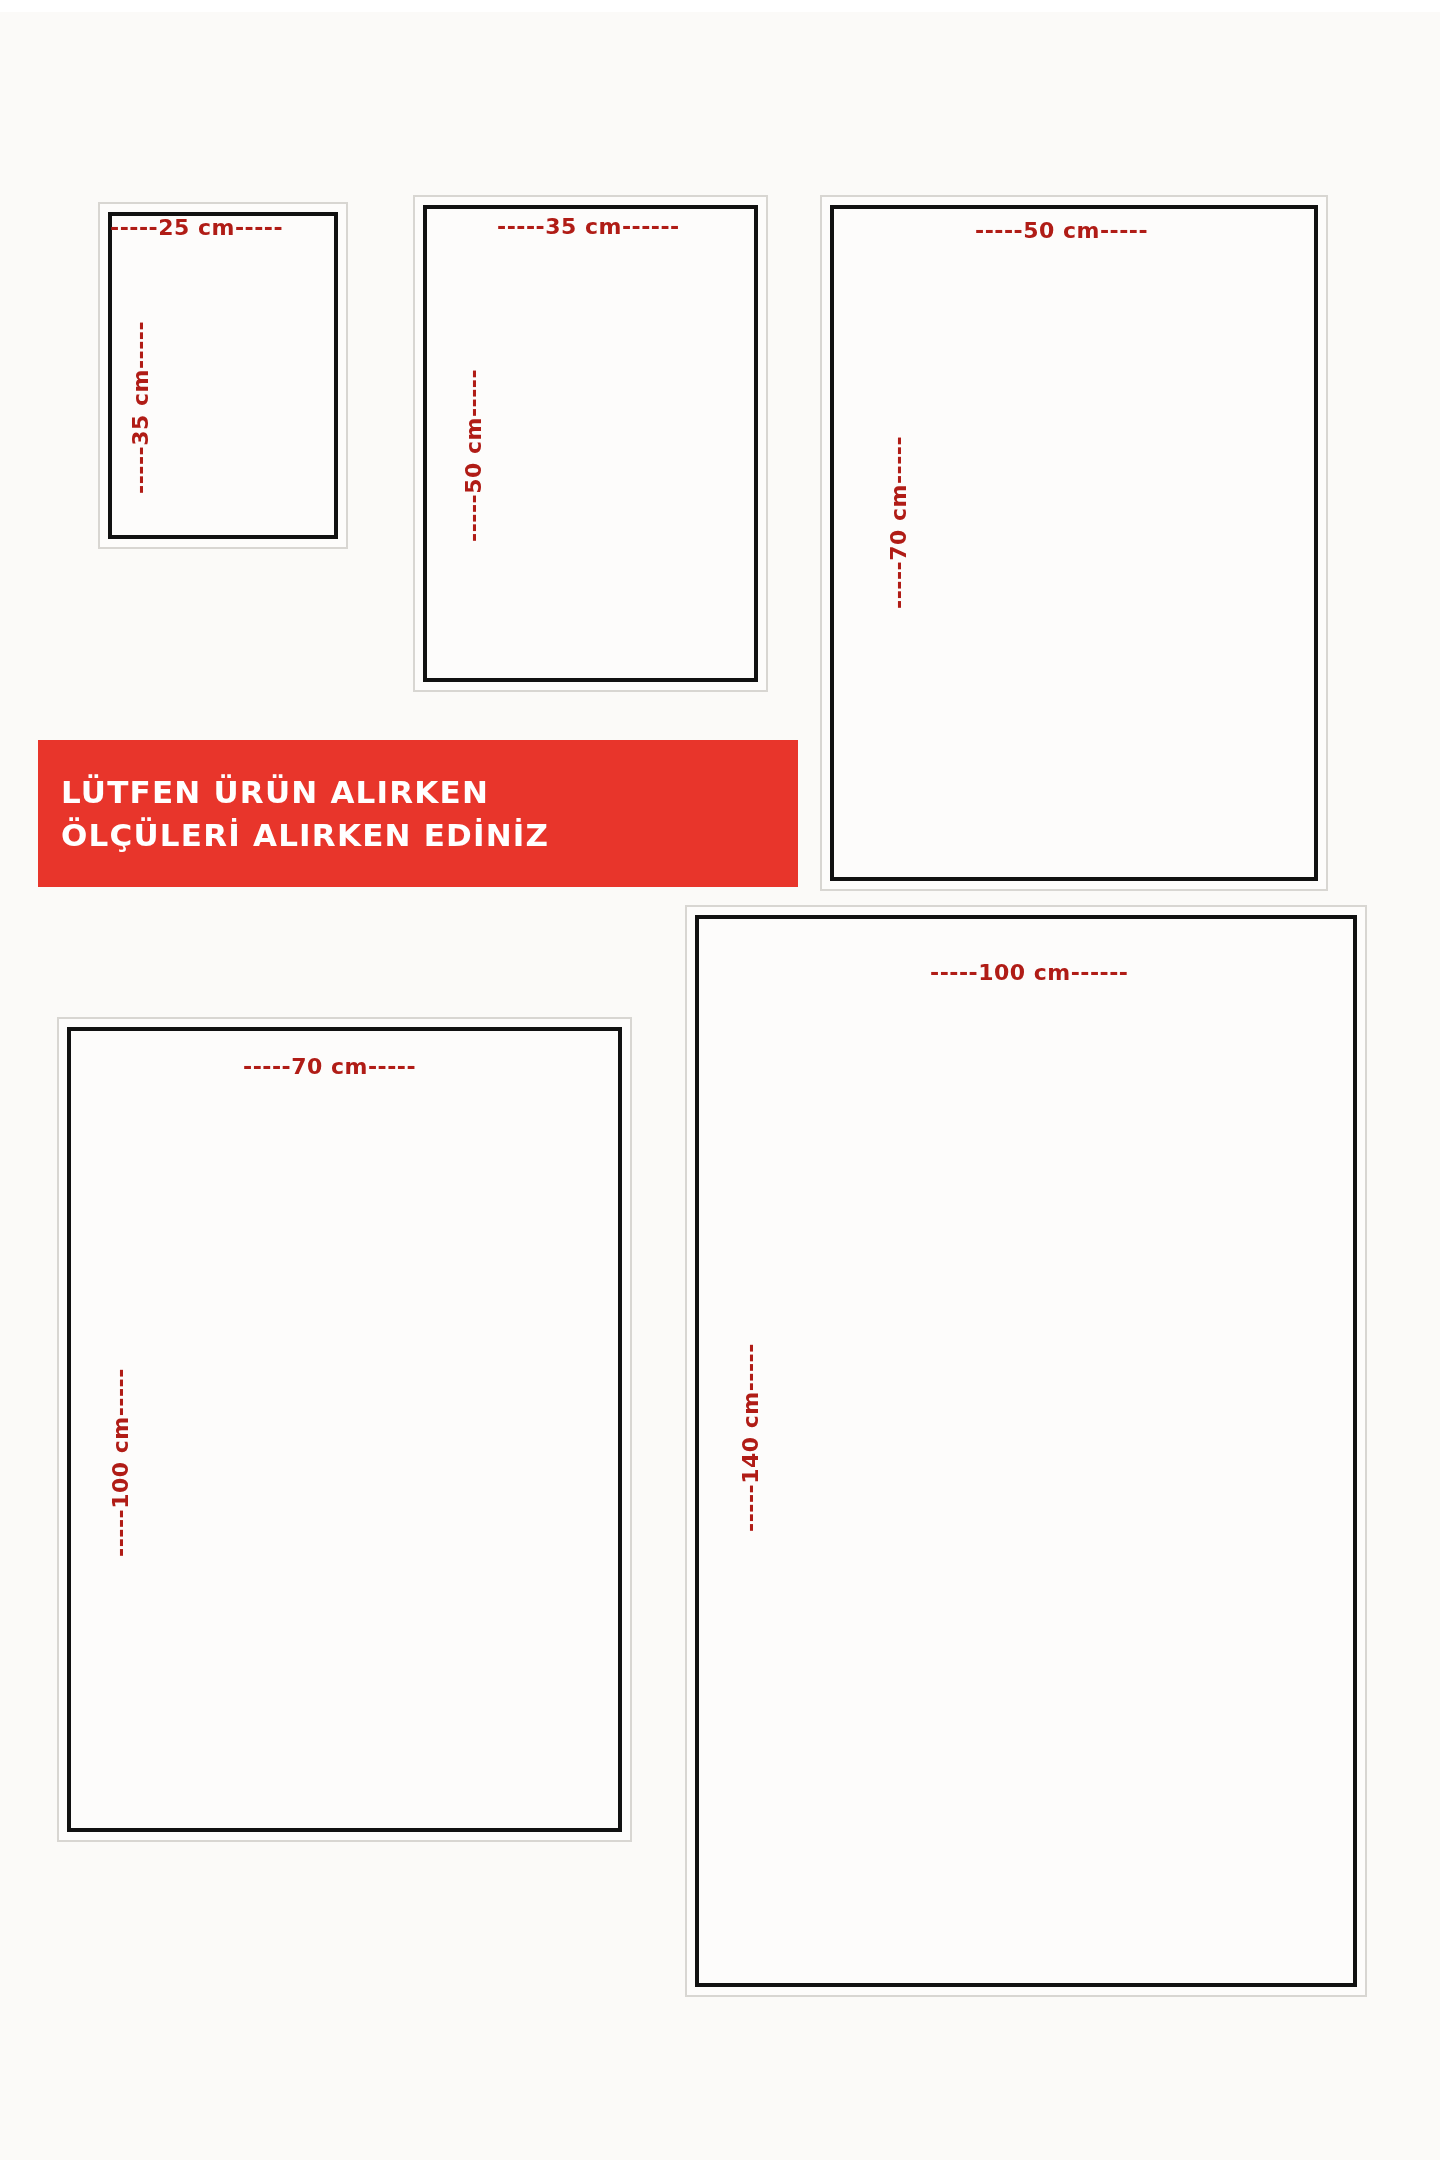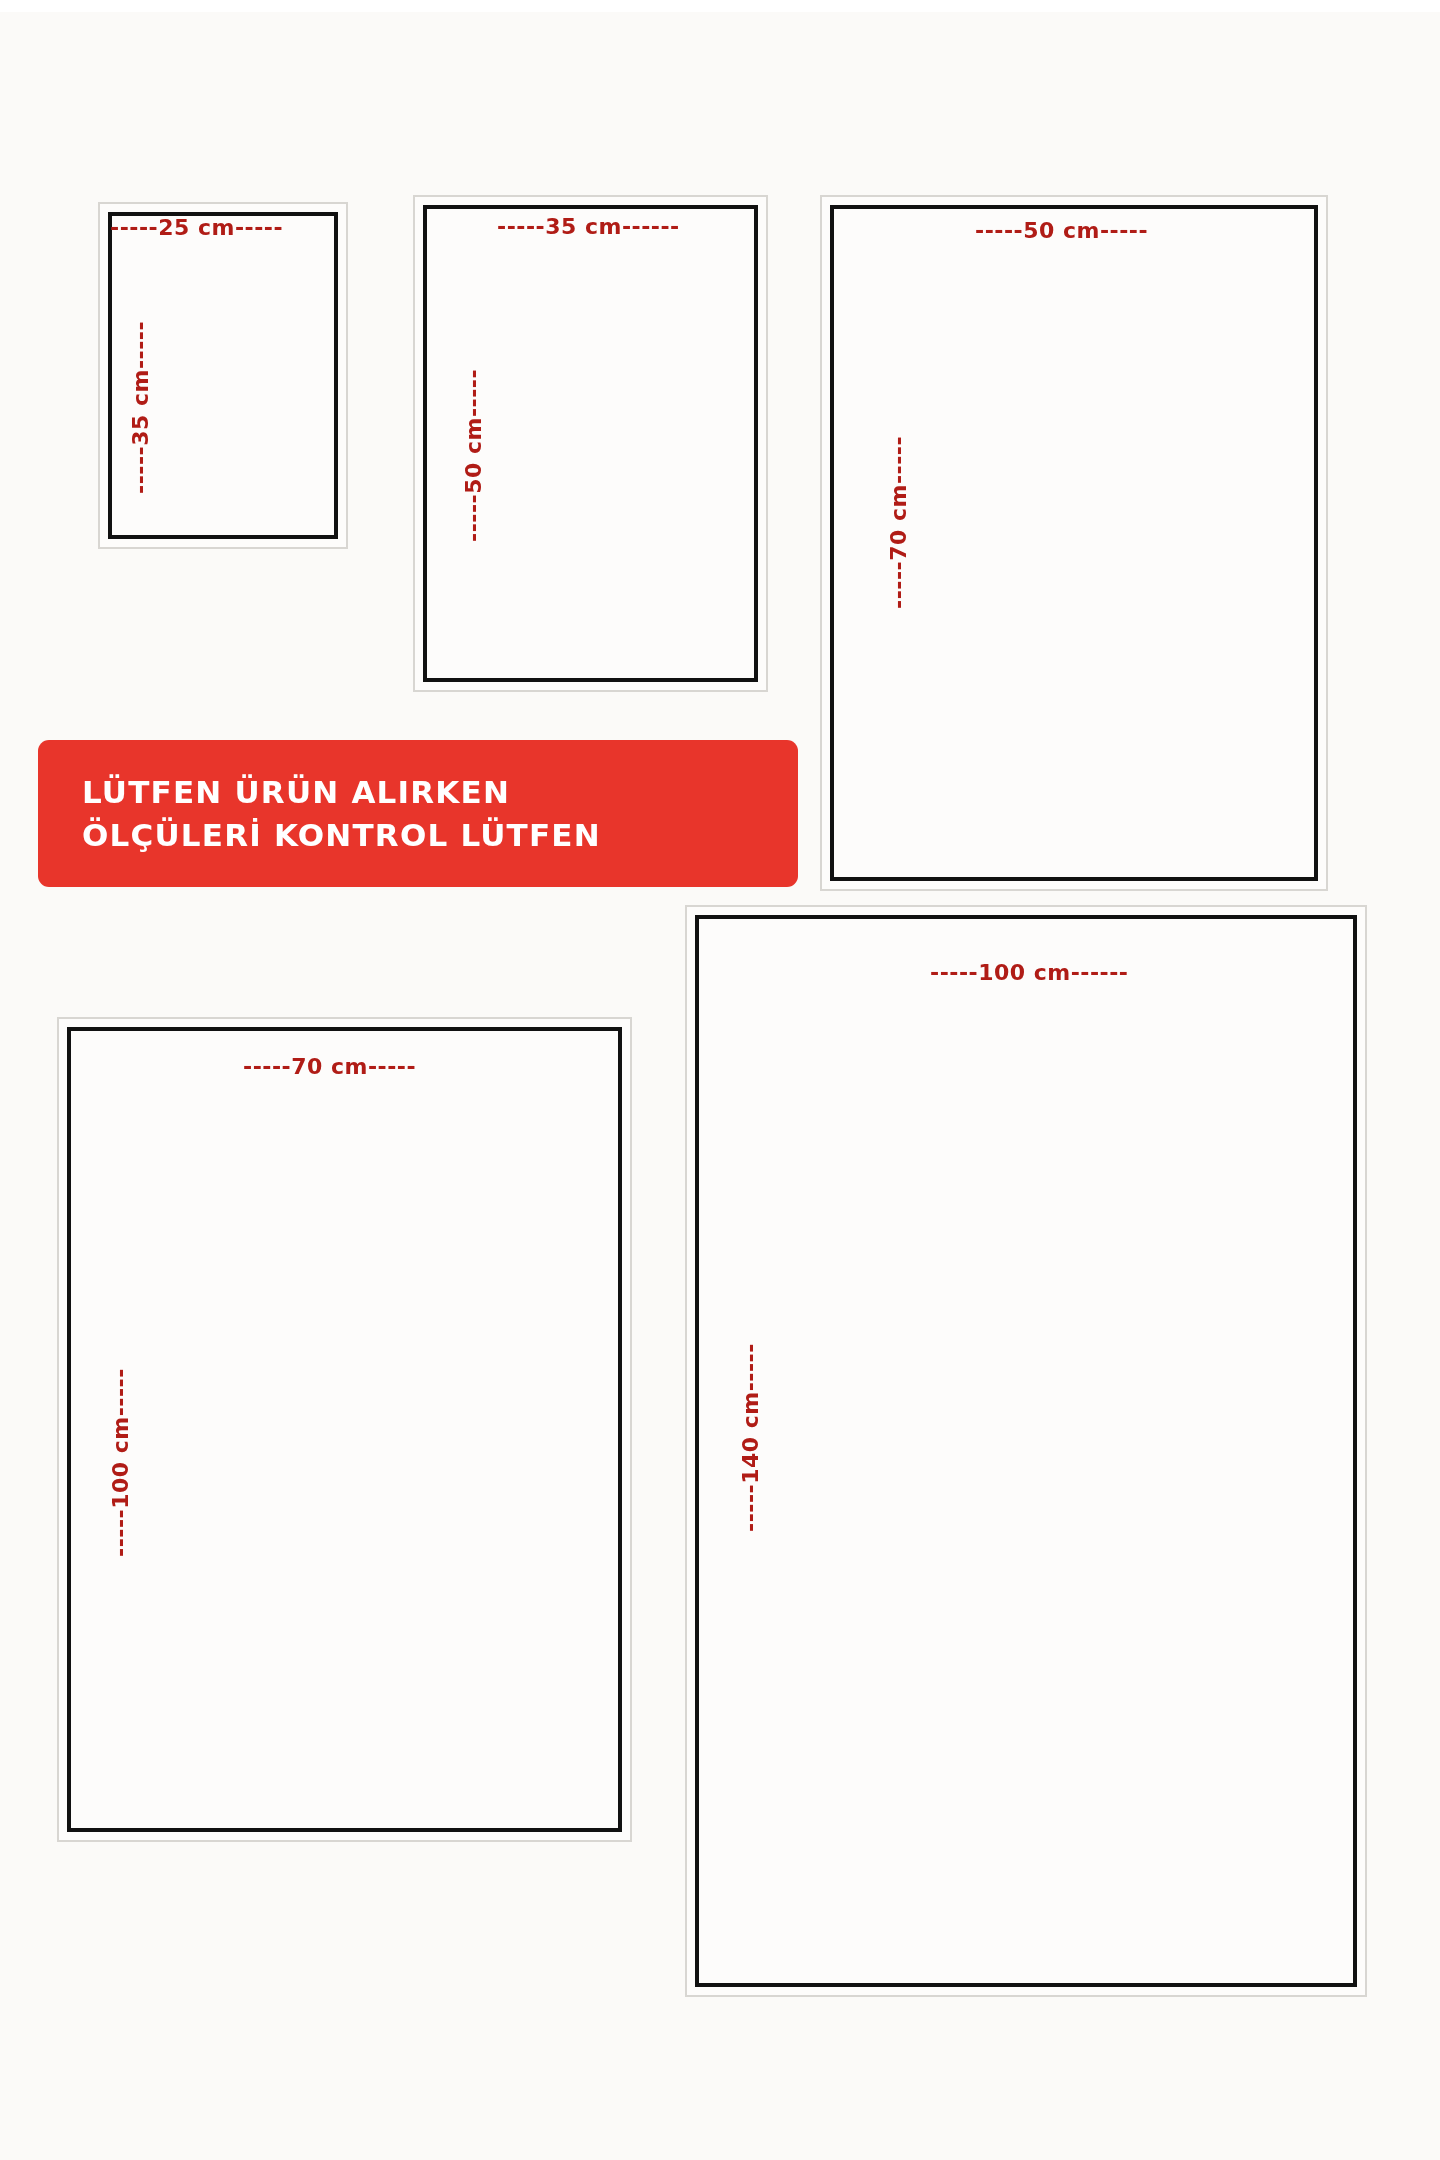--- a/index.html
+++ b/index.html
@@ -59,22 +59,21 @@
 
   
   #warning-banner {
     position: absolute;
     background: #e8352b;
     color: #ffffff;
     box-sizing: border-box;
     display: flex;
     flex-direction: column;
     justify-content: center;
-    padding: 0 44px;
-    border-radius: 11px;
+    padding: 0 23px;
   }
   #warning-banner .line {
     font-family: "DejaVu Sans", sans-serif;
     font-weight: bold;
     font-size: 31px;
     letter-spacing: 1.2px;
     line-height: 1.38;
     white-space: nowrap;
   }
 </style>
@@ -96,21 +95,21 @@
   <div class="dim vert" style="left:463px; top:530px; font-size:22px;">-----50 cm-----</div>
 
   <div class="frame" style="left:820px; top:183px; width:508px; height:696px;">
     <div class="inner"></div>
   </div>
   <div class="dim" style="left:975px; top:208px; font-size:22px;">-----50 cm-----</div>
   <div class="dim vert" style="left:888px; top:597px; font-size:22px;">-----70 cm-----</div>
 
   <div id="warning-banner" style="left:38px; top:728px; width:760px; height:147px;">
     <div class="line">LÜTFEN ÜRÜN ALIRKEN</div>
-    <div class="line">ÖLÇÜLERİ KONTROL LÜTFEN</div>
+    <div class="line">ÖLÇÜLERİ ALIRKEN EDİNİZ</div>
   </div>
 
   <div class="frame" style="left:57px; top:1005px; width:575px; height:825px;">
     <div class="inner"></div>
   </div>
   <div class="dim" style="left:243px; top:1044px; font-size:22px;">-----70 cm-----</div>
   <div class="dim vert" style="left:110px; top:1545px; font-size:22px;">-----100 cm-----</div>
 
   <div class="frame" style="left:685px; top:893px; width:682px; height:1092px;">
     <div class="inner"></div>

